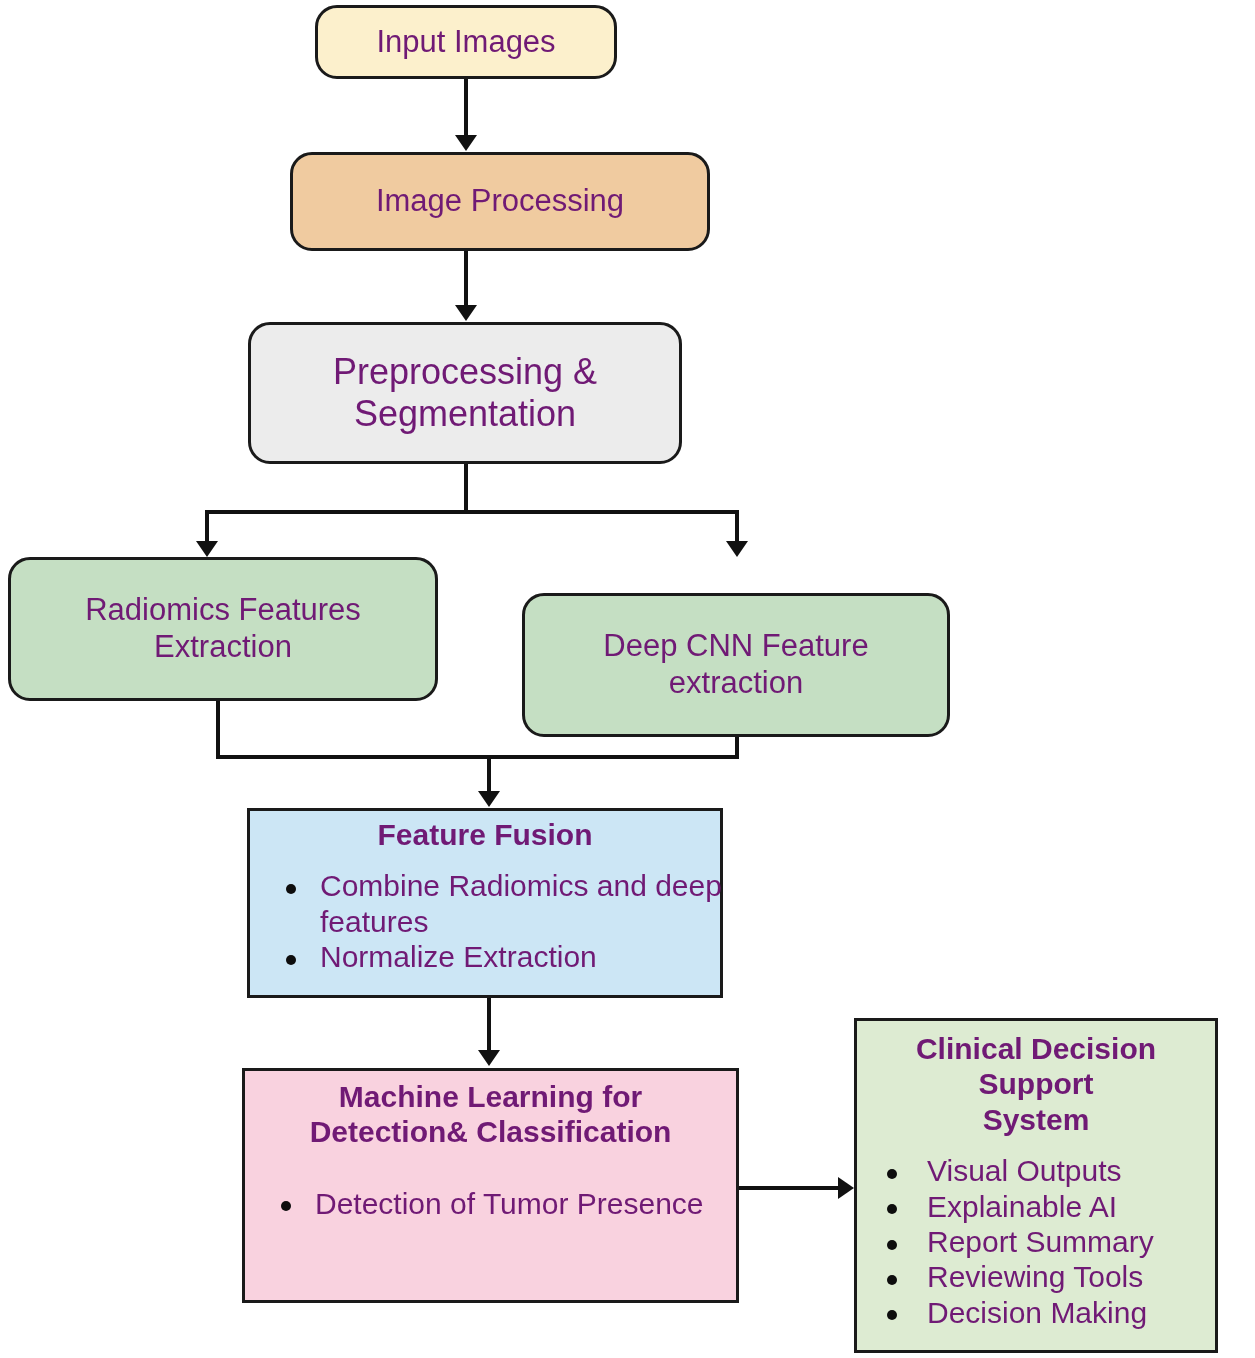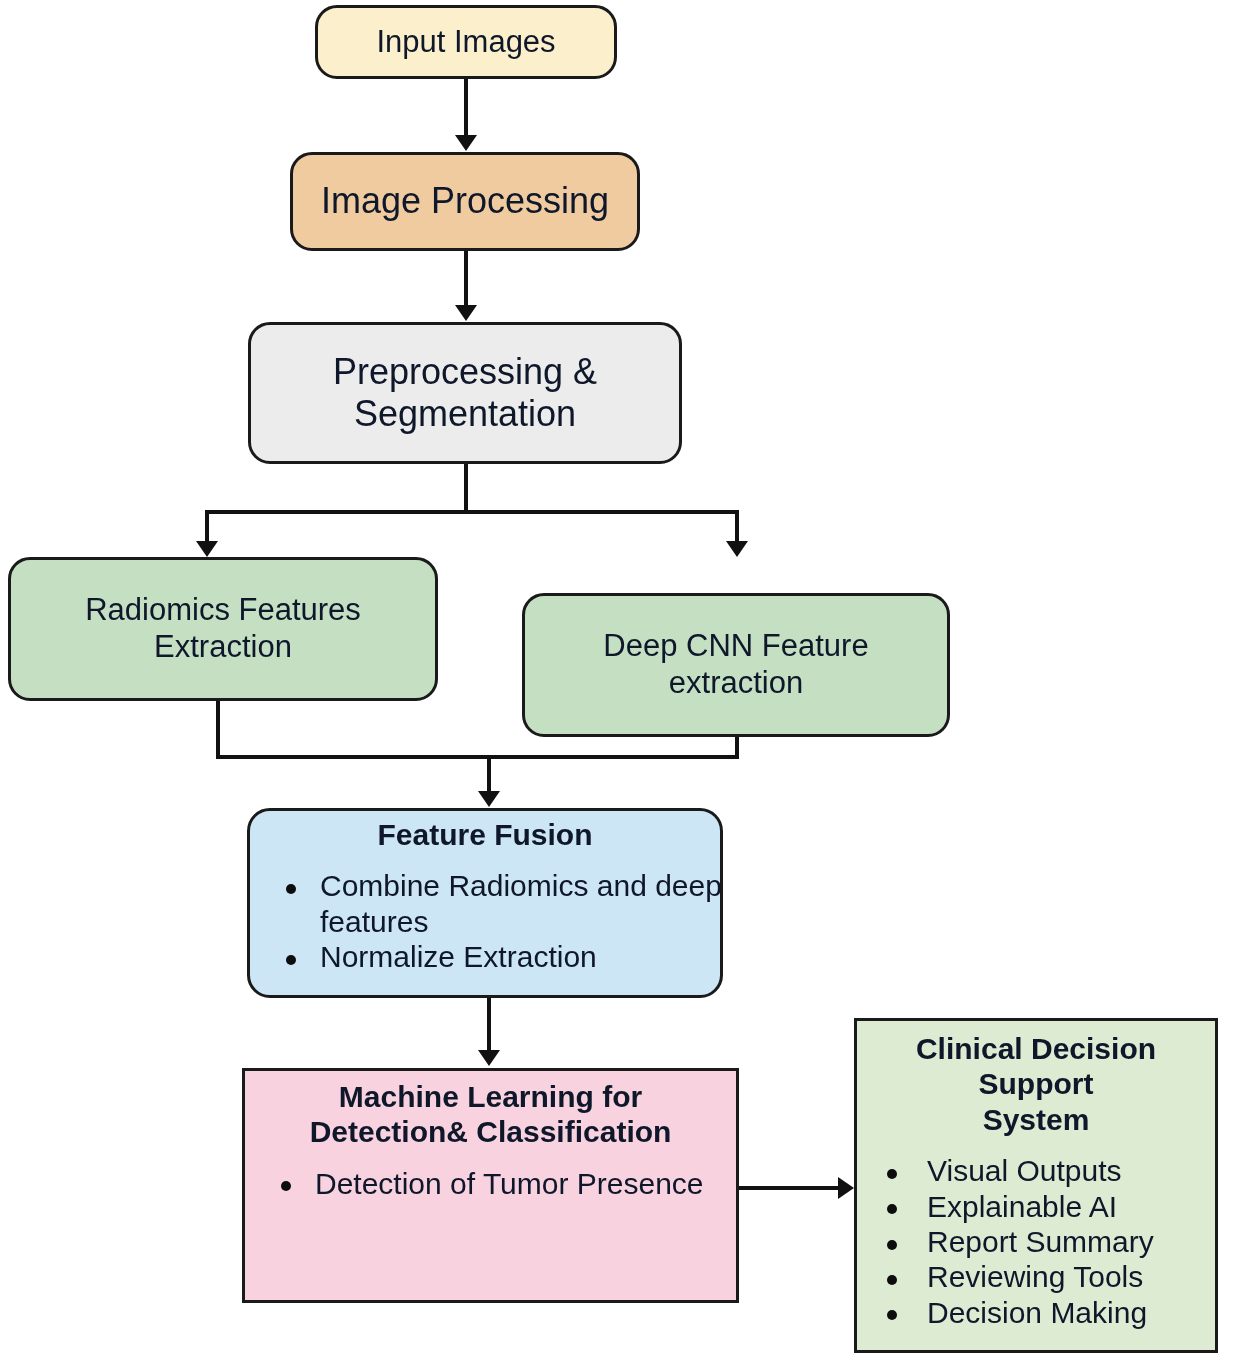--- a/index.html
+++ b/index.html
@@ -20,21 +20,21 @@
     overflow: hidden;
   }
   
   .node {
     position: absolute;
     box-sizing: border-box;
     border: 3px solid #1a1a1a;
     display: flex;
     flex-direction: column;
     justify-content: center;
-    color: #0f172a;
+    color: #701a75;
     line-height: 1.18;
   }
   .node.rounded { border-radius: 22px; }
   .node.centered { align-items: center; text-align: center; }
 
   .node-title {
     display: block;
     width: 100%;
     text-align: center;
     font-weight: bold;
@@ -69,23 +69,23 @@
     background: #0d0d0d;
   }
 
   
   #node-input-images {
     left: 315px; top: 5px; width: 302px; height: 74px;
     background: #fcf0cc;
     font-size: 31px;
   }
   #node-image-processing {
-    left: 290px; top: 152px; width: 350px; height: 99px;
+    left: 290px; top: 152px; width: 420px; height: 99px;
     background: #f0cba0;
-    font-size: 36px;
+    font-size: 31px;
   }
   #node-preprocessing {
     left: 248px; top: 322px; width: 434px; height: 142px;
     background: #ececec;
     font-size: 36px;
   }
   #node-radiomics {
     left: 8px; top: 557px; width: 430px; height: 144px;
     background: #c5dfc3;
     font-size: 31px;
@@ -95,28 +95,28 @@
     background: #c5dfc3;
     font-size: 31px;
     margin-top: 36px;
   }
   #node-feature-fusion {
     left: 247px; top: 808px; width: 476px; height: 190px;
     background: #cce6f5;
     font-size: 30px;
     justify-content: flex-start;
     padding-top: 6px;
-    border-radius: 23px;
   }
   #node-ml {
     left: 242px; top: 1068px; width: 497px; height: 235px;
     background: #f9d2df;
     font-size: 30px;
     justify-content: flex-start;
     padding-top: 8px;
+    gap: 20px;
   }
   #node-cdss {
     left: 854px; top: 1018px; width: 364px; height: 335px;
     background: #ddebd2;
     font-size: 30px;
     justify-content: flex-start;
     padding-top: 10px;
   }
   #node-cdss .bullets li { }
   #node-cdss .bullets li .dot { left: 14px; }

